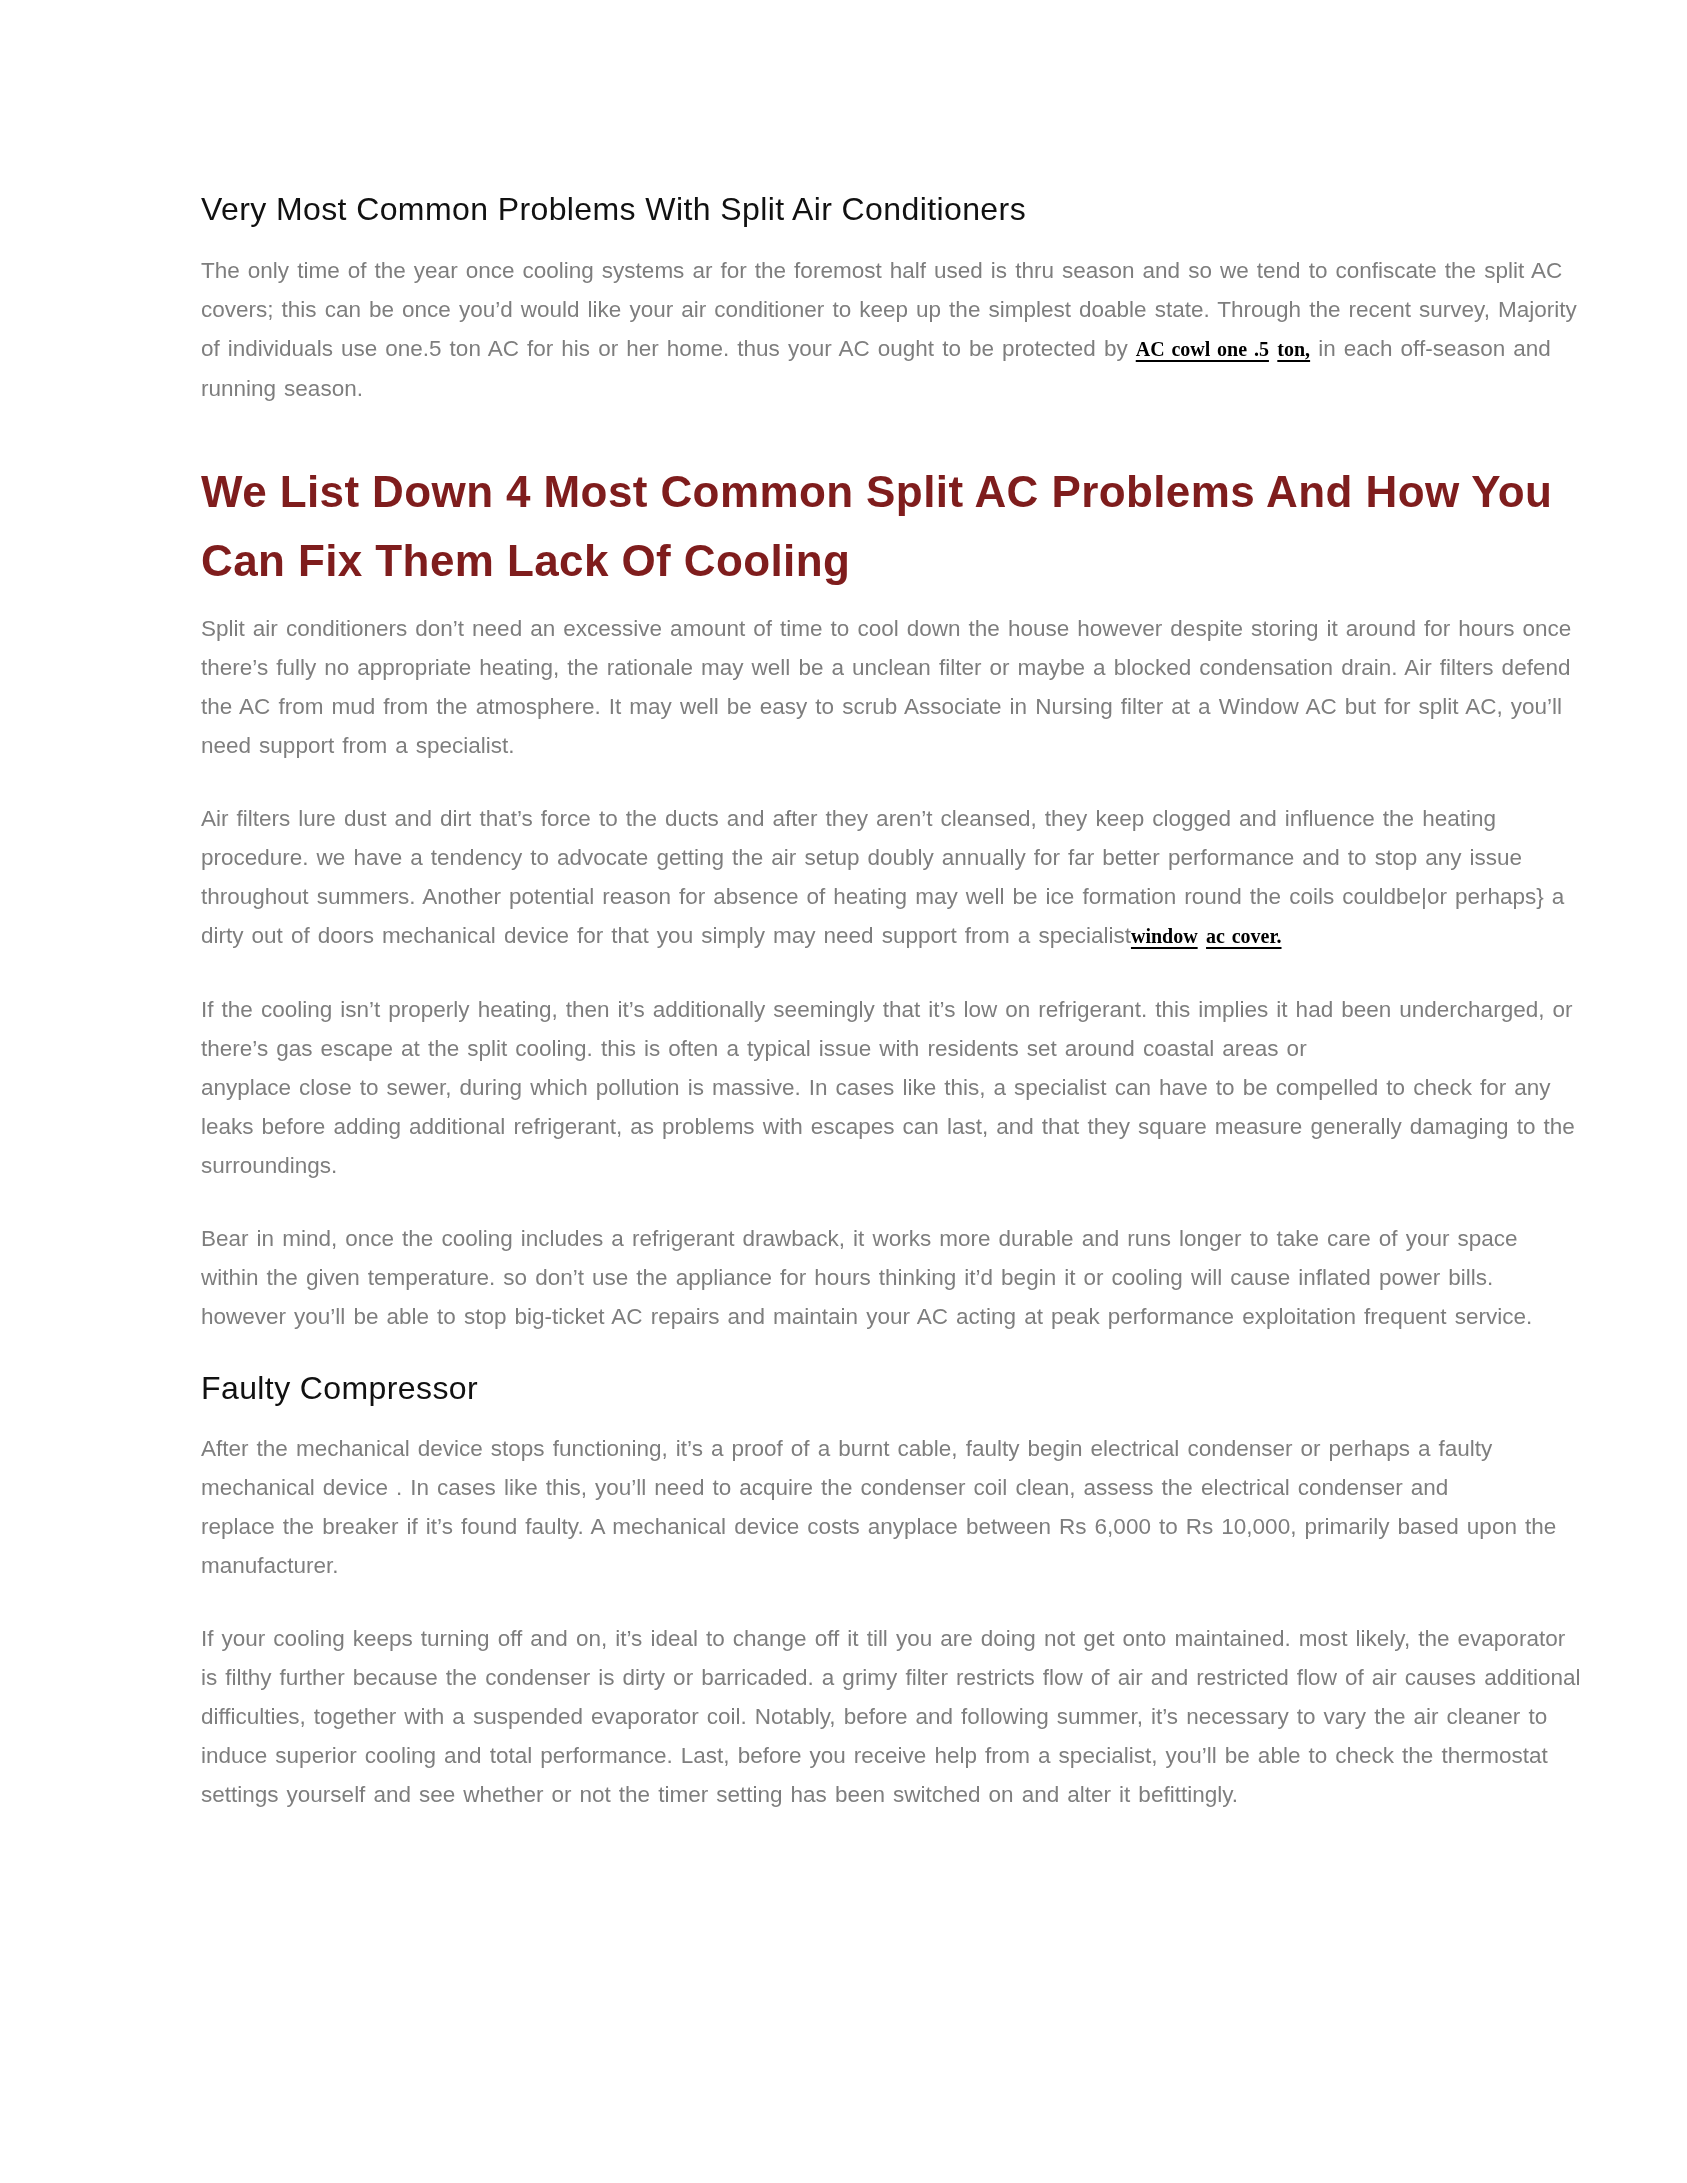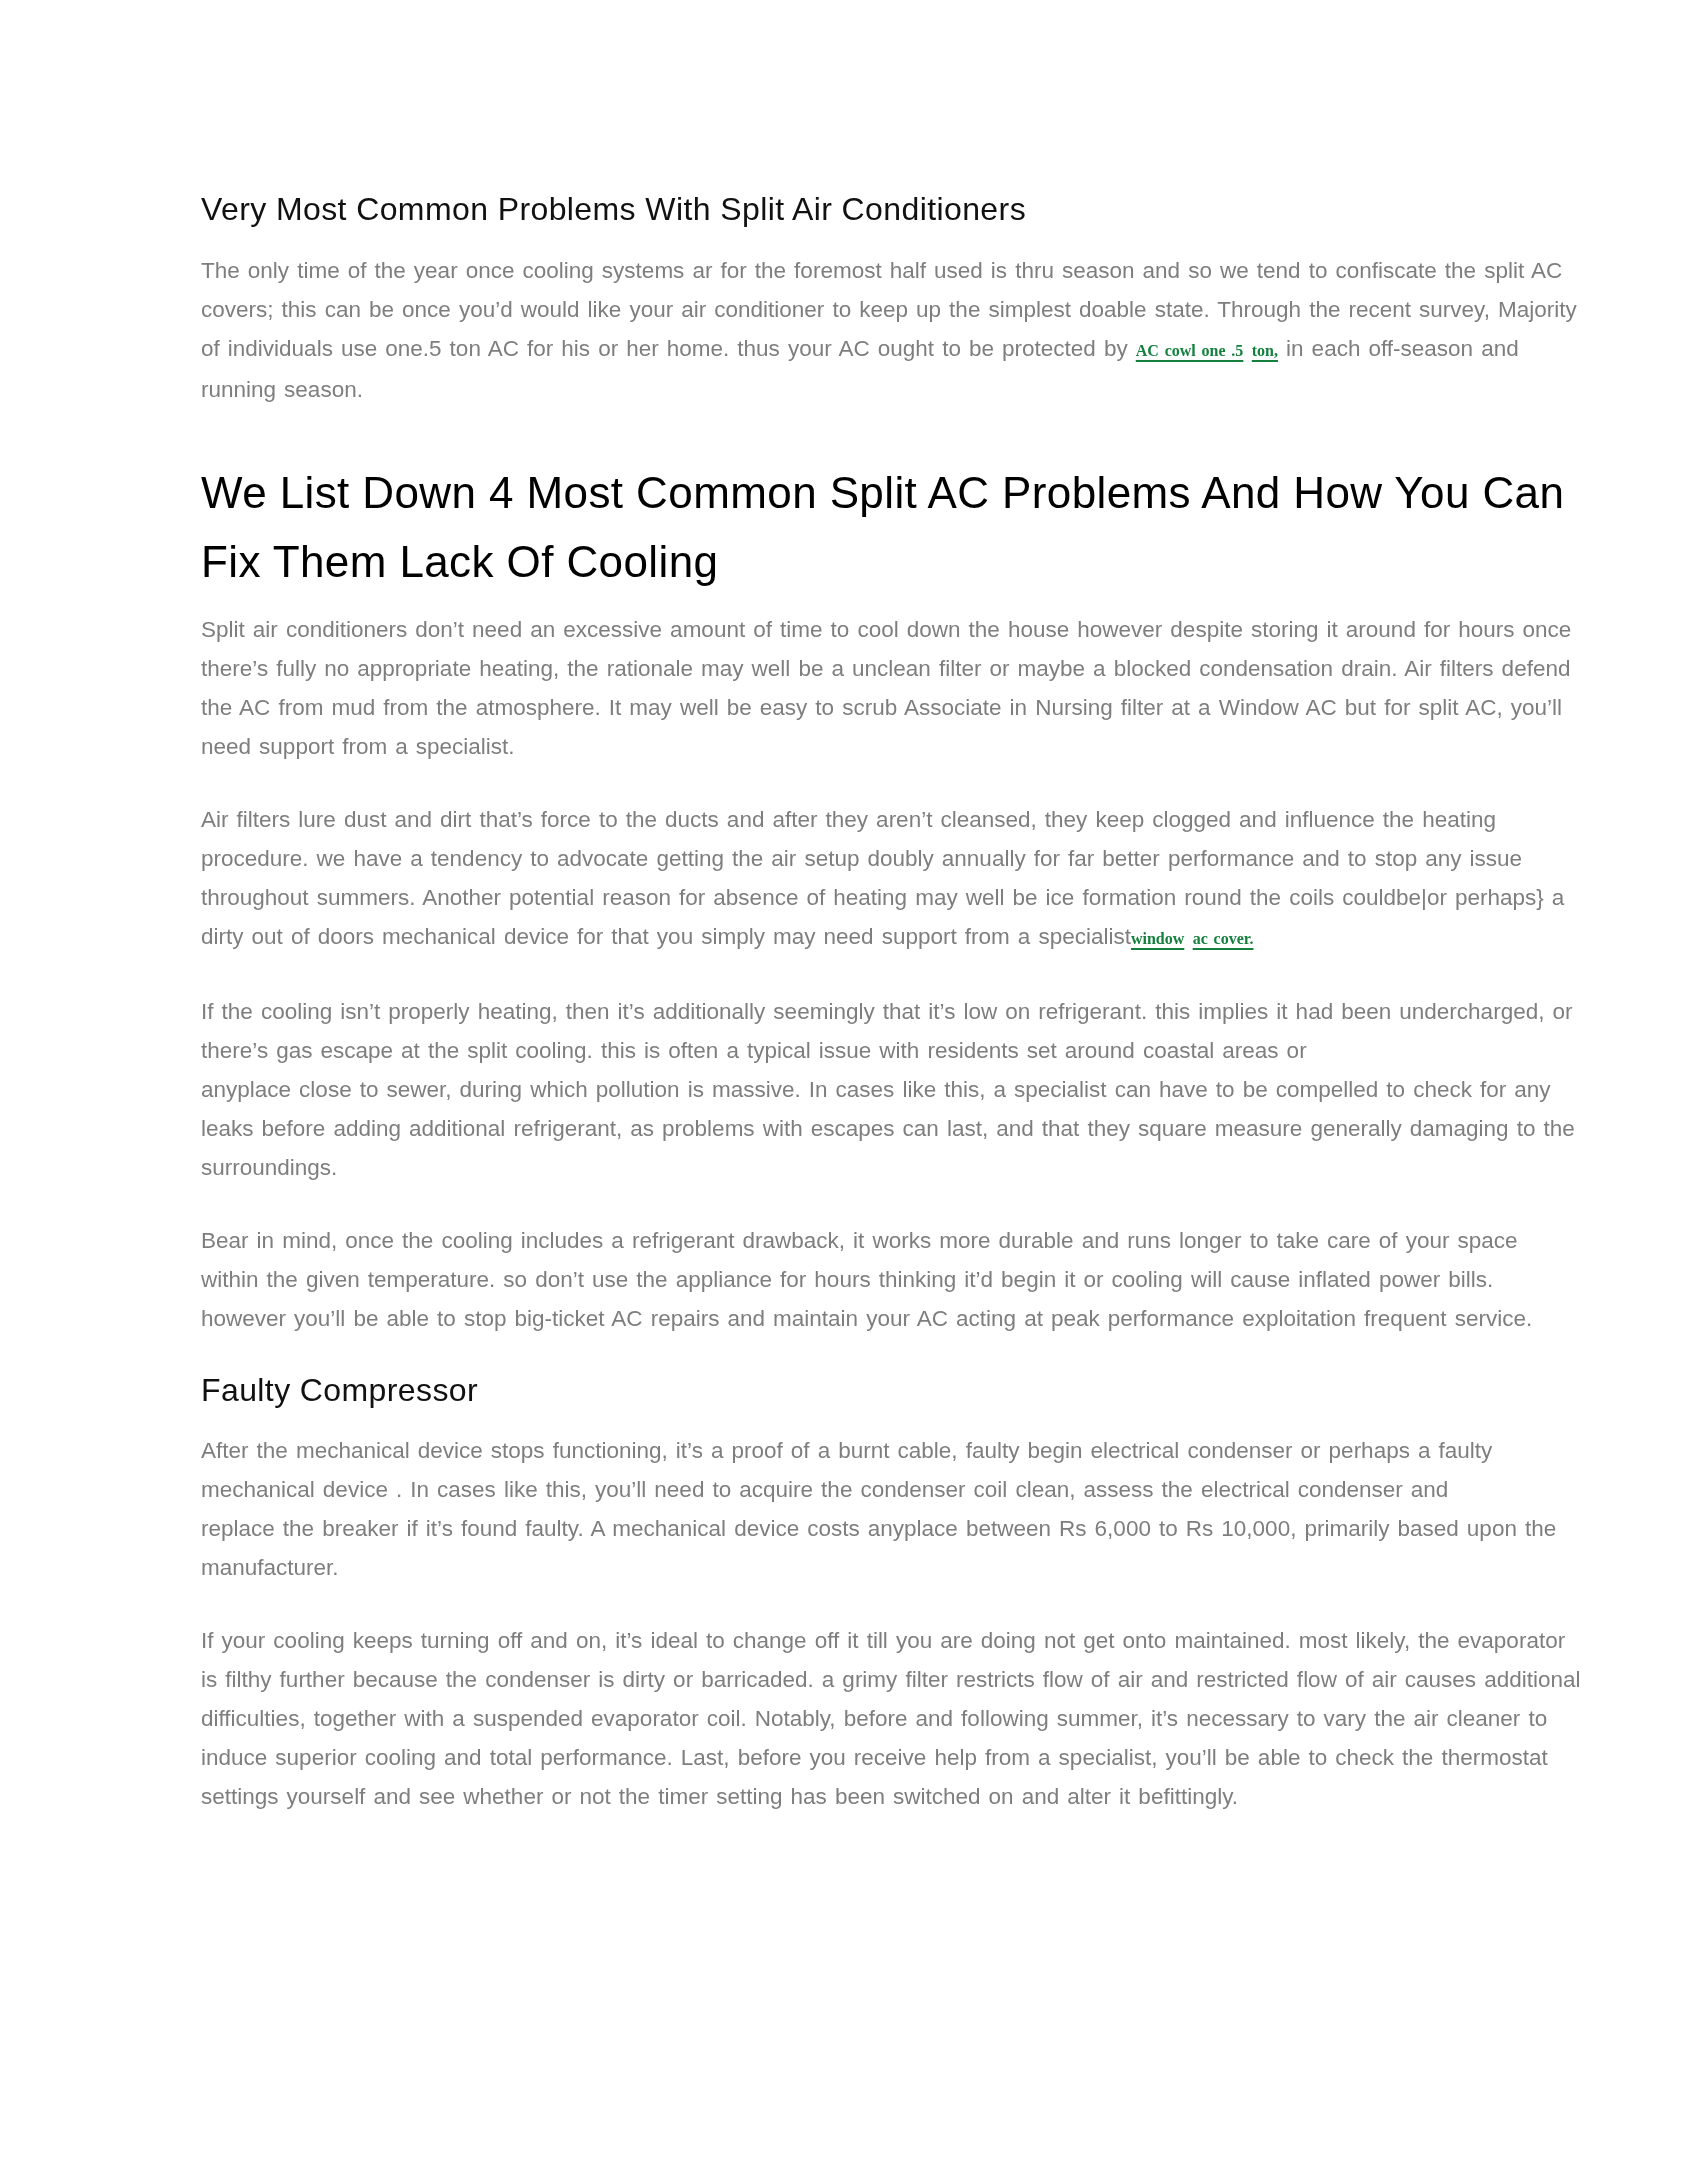--- a/index.html
+++ b/index.html
@@ -23,22 +23,22 @@
   }
   h2.doc-title {
     font-size: 32px;
     font-weight: 400;
     color: #111111;
     margin: 0 0 22.5px 0;
     letter-spacing: 0.4px;
   }
   h1.main-heading {
     font-size: 44px;
-    font-weight: 400;
-    color: #000000;
+    font-weight: 700;
+    color: #7f1d1d;
     line-height: 69px;
     margin: 49px 0 14px 0;
     letter-spacing: 0.4px;
   }
   h2.section-heading {
     font-size: 32px;
     font-weight: 400;
     color: #111111;
     margin: 49px 0 22.5px 0;
     letter-spacing: 0.4px;
@@ -50,22 +50,22 @@
     font-size: 22.5px;
     line-height: 39px;
     color: #7e7e7e;
     margin: 0 0 34px 0;
     word-spacing: 1.8px;
     white-space: pre-line;
   }
   .doc-link {
     font-family: "Liberation Serif", serif;
     font-weight: 700;
-    font-size: 16px;
-    color: #15803d;
+    font-size: 20px;
+    color: #000000;
     text-decoration: underline;
     text-decoration-thickness: 2.1px;
     text-underline-offset: 4.2px;
     cursor: pointer;
   }
   .link-gap {
     display: inline-block;
     width: 8.4px;
   }
 </style>

